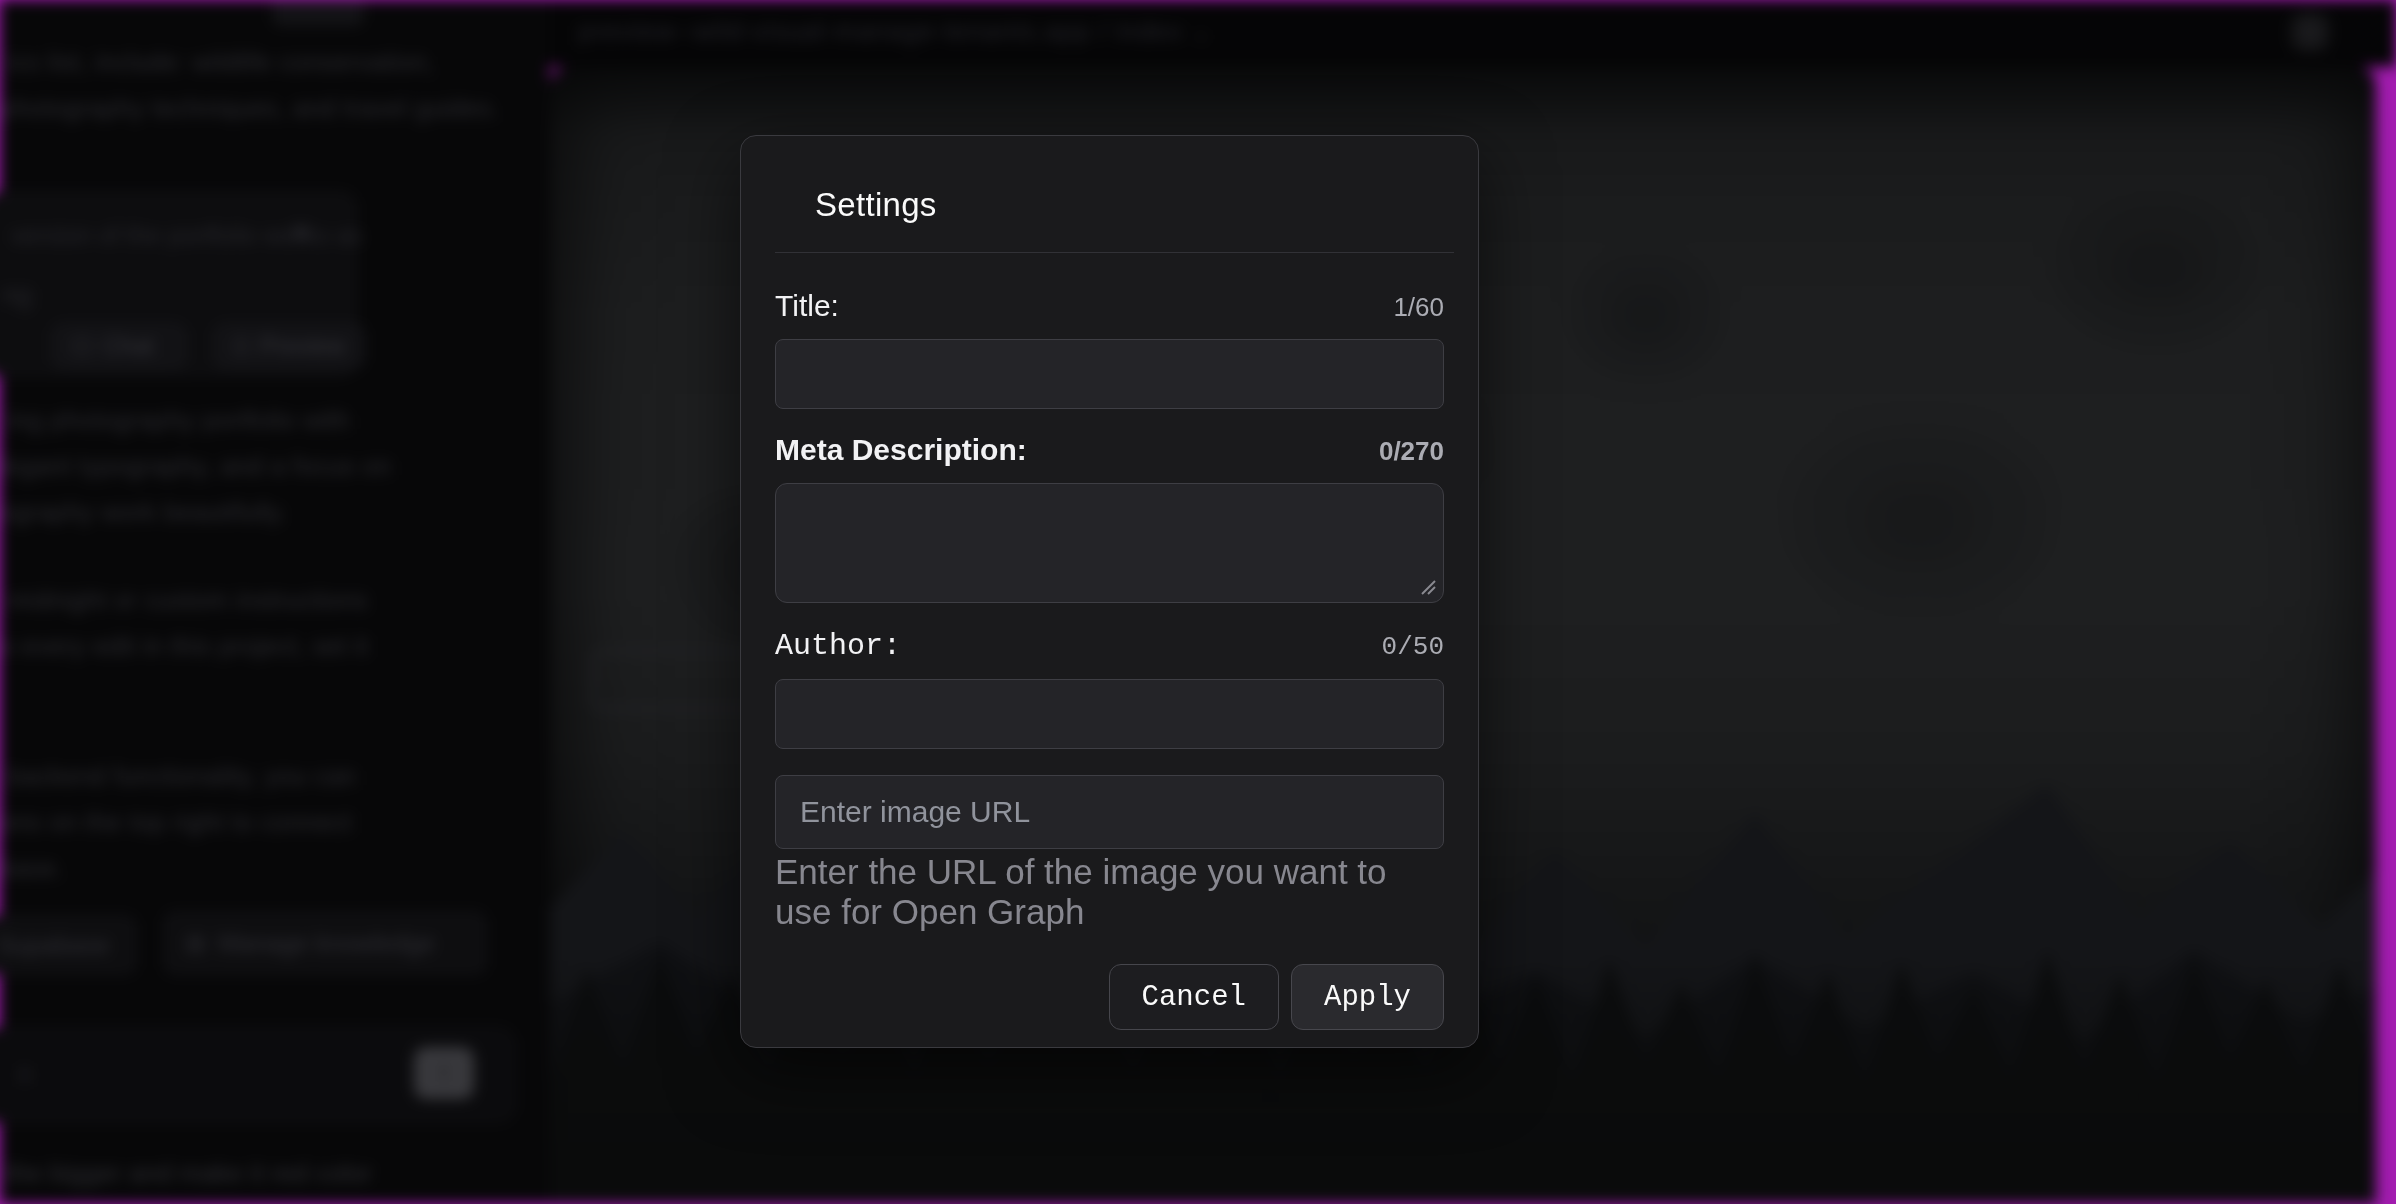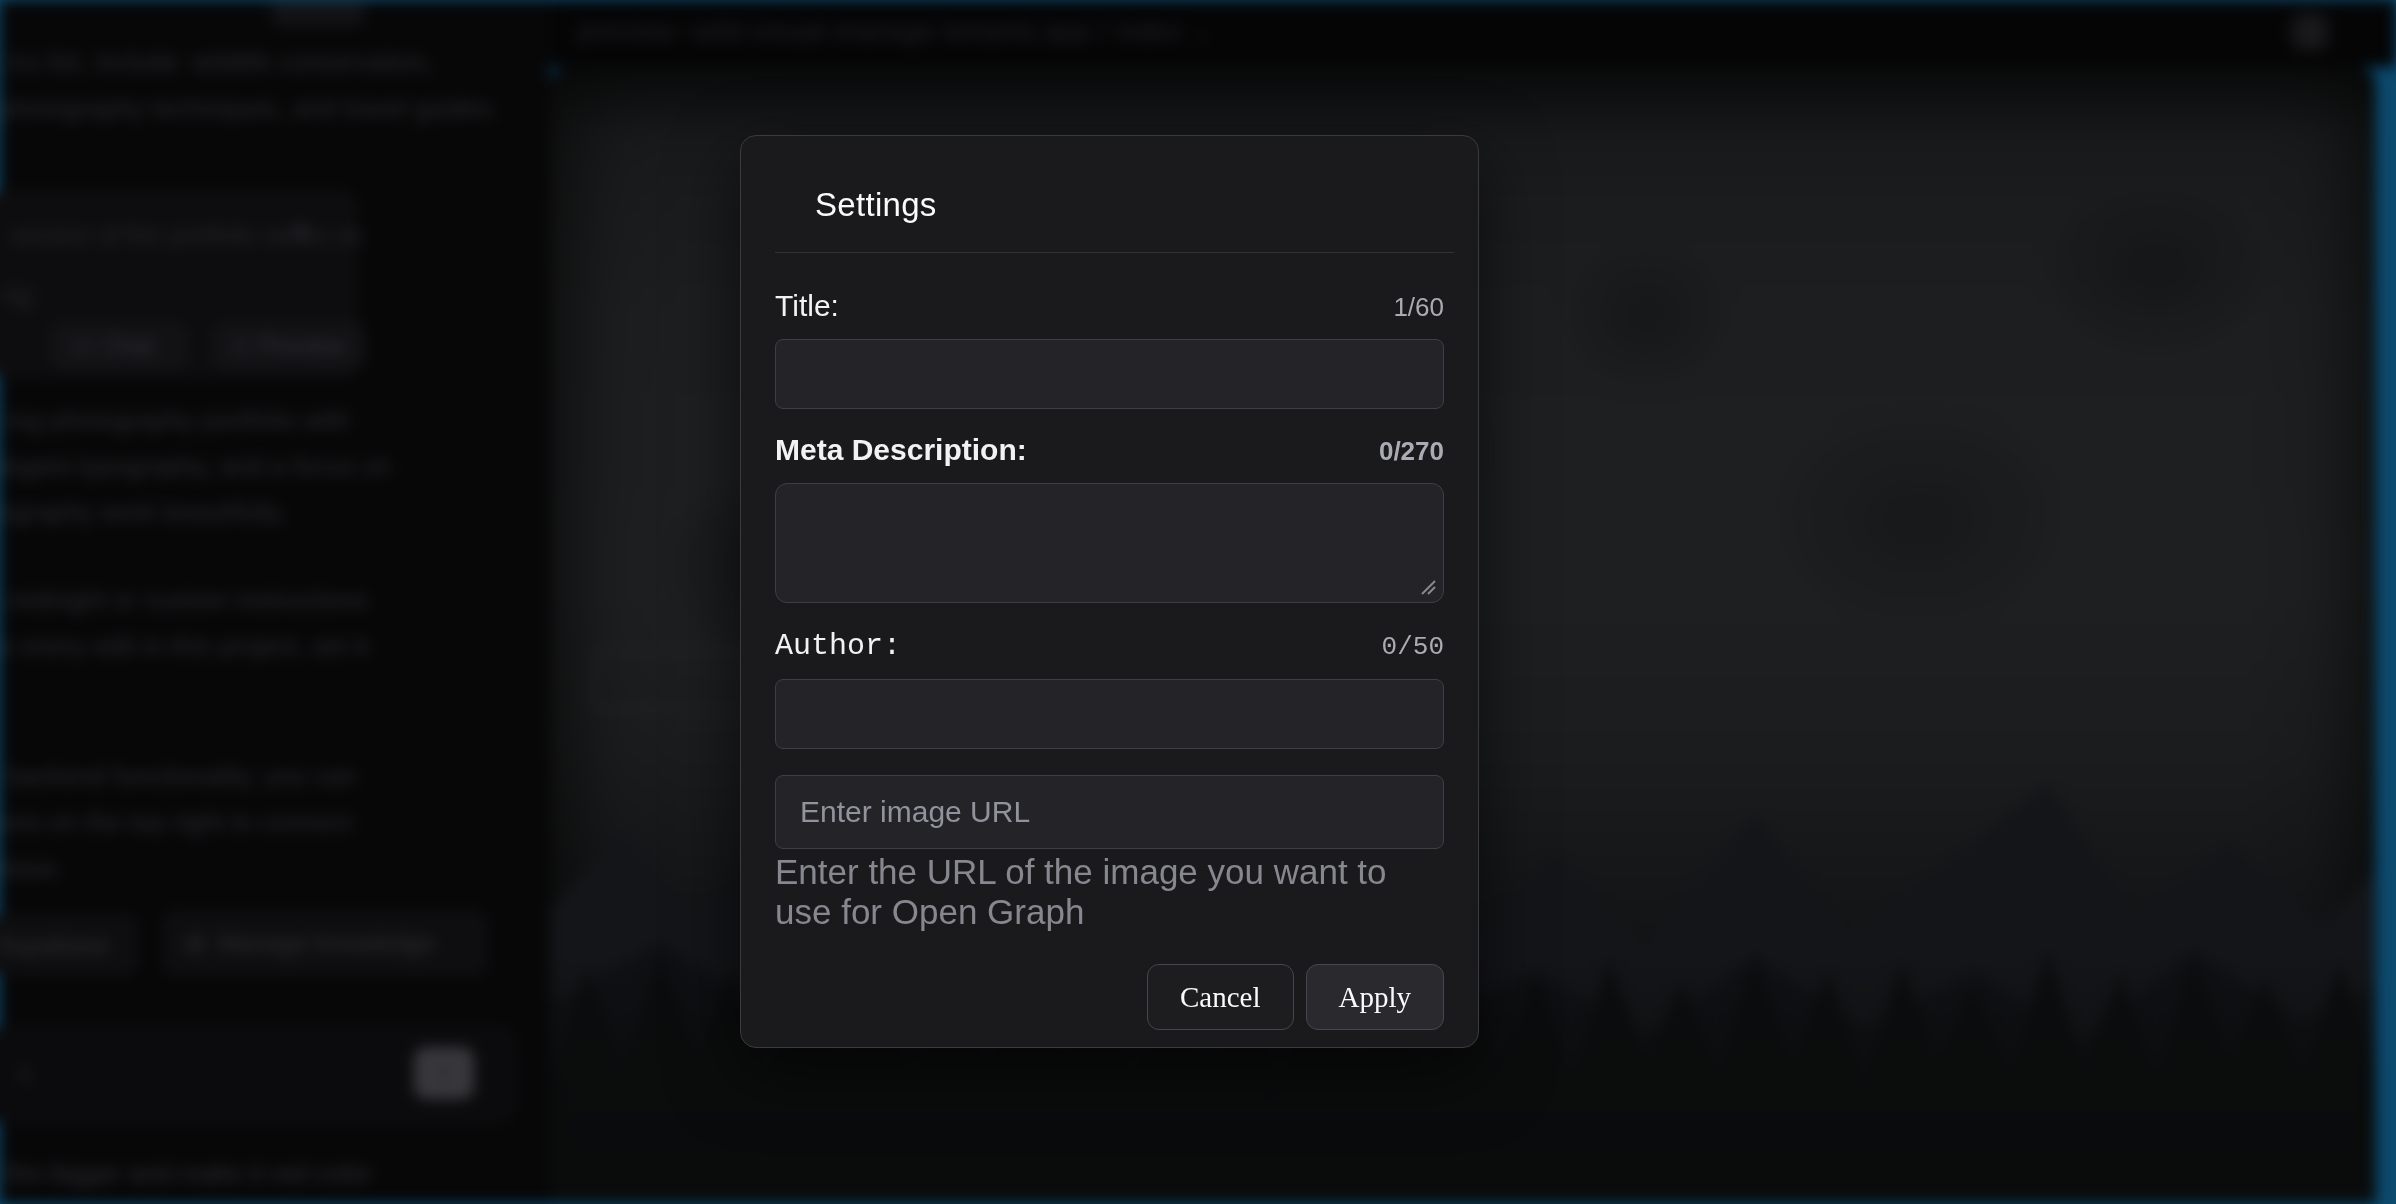--- a/index.html
+++ b/index.html
@@ -1,18 +1,18 @@
 <!DOCTYPE html>
 <html><head>
 <meta charset="utf-8">
 <style>
   * { margin:0; padding:0; box-sizing:border-box; }
   html,body { width:2396px; height:1204px; background:#050506; overflow:hidden;
     font-family:"Liberation Sans", sans-serif; }
-  .stage { position:relative; width:2396px; height:1204px; background:#0c4a6e; }
+  .stage { position:relative; width:2396px; height:1204px; background:#a21caf; }
 
   
   .bg { position:absolute; inset:0; filter:blur(7px); }
 
   .sidebar { position:absolute; left:0; top:0; width:550px; height:1204px; background:#070708; }
   .blur-line { position:absolute; color:#2b2b30; font-size:25px; white-space:nowrap; letter-spacing:.5px; }
   .tab-blob { position:absolute; left:272px; top:0; width:92px; height:26px; background:#131316;
     border-radius:0 0 9px 9px; }
 
   .know-card { position:absolute; left:-16px; top:192px; width:372px; height:184px;
@@ -85,21 +85,21 @@
   .text-input::placeholder { color:#90939c; }
   .textarea-wrap { position:relative; }
   .text-area { width:100%; height:120px; margin-top:16px; background:#242428; border:1px solid #3e3e44;
     border-radius:12px; color:#fafafa; font-size:28px; padding:14px 24px; outline:none; resize:none;
     font-family:"Liberation Sans", sans-serif; display:block; }
   .resize-ic { position:absolute; right:8px; bottom:8px; width:18px; height:18px; }
   .gap-24 { margin-top:24px;font-weight:bold; } .gap-26 { margin-top:26px;font-family:Liberation Mono, monospace; } .gap-22 { margin-top:22px; }
   .helper { margin-top:3px; font-size:35px; color:#87878f; }
   .footer { margin-top:32px; display:flex; justify-content:flex-end; gap:12px; }
   .btn { height:66px; border-radius:12px; font-size:29px; color:#fafafa; padding:0 32px;
-    font-family:Liberation Serif, serif; cursor:pointer; }
+    font-family:Liberation Mono, monospace; cursor:pointer; }
   .btn-cancel { background:#1d1d20; border:1px solid #46464c; }
   .btn-apply { background:#2a2a2e; border:1px solid #47474d; }
 </style>
 </head>
 <body>
 
 <div class="stage">
 
   <div class="bg">
 

